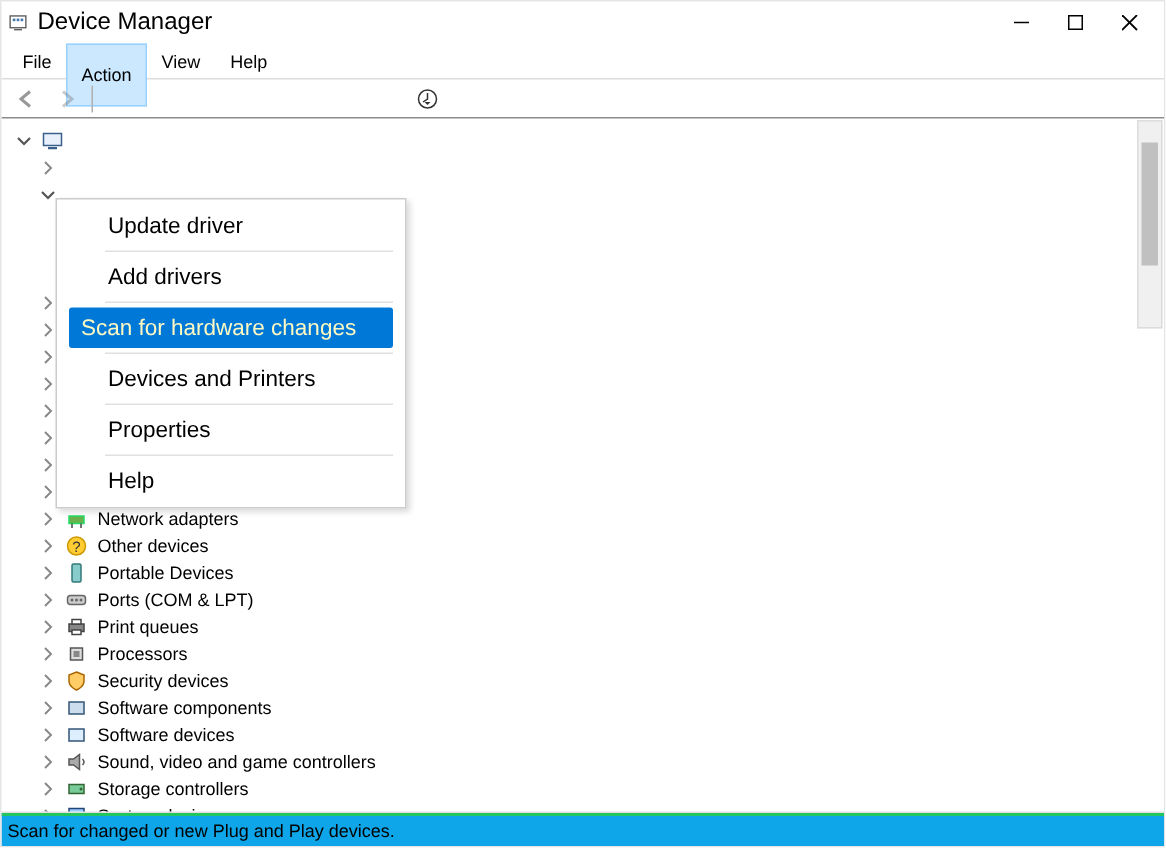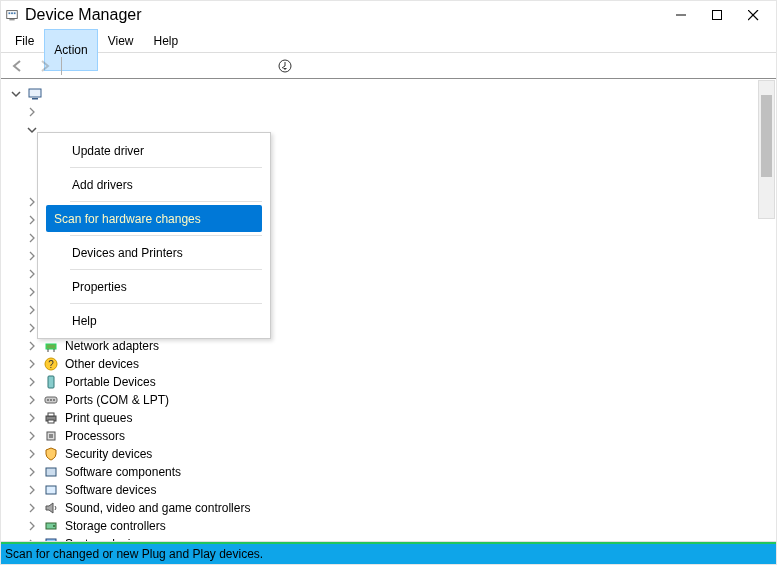--- a/index.html
+++ b/index.html
@@ -18,21 +18,21 @@
   .tool-btn { width: 22px; height: 22px; display: inline-flex; align-items: center; justify-content: center; opacity: 0.6;}
   .tool-sep { width: 1px; height: 18px; background: #b0b0b0; margin: 0 2px; }
   .main { flex: 1; display: flex; position: relative; min-height: 0;}
   .tree { flex: 1; overflow: hidden; padding-top: 6px; position: relative; }
   .tree-row { height: 18px; display: flex; align-items: center; padding-left: 8px; gap: 2px; white-space: nowrap; }
   .expander { width: 14px; height: 14px; display: inline-flex; align-items: center; justify-content: center; }
   .expander svg { display: block; }
   .dev-icon { width: 16px; height: 16px; display: inline-flex; align-items: center; justify-content: center; margin: 0 4px 0 2px; }
   .indent-1 { padding-left: 24px; }
   .dropdown { position: absolute; left: 36px; top: 53px; width: 234px; background: #fff; border: 1px solid #ccc; box-shadow: 2px 2px 4px rgba(0,0,0,0.15); z-index: 10; padding: 4px 0;}
-  .dd-item { height: 27px; display: flex; align-items: center; padding-left: 34px; font-size: 12px; position: relative;}
+  .dd-item { height: 27px; display: flex; align-items: center; padding-left: 34px; font-size: 15px; position: relative;}
   .dd-sep { height: 1px; background: #e0e0e0; margin: 3px 8px 3px 32px; }
   .dd-highlight { background: #0078d7; color: #fef9c3; margin: 0 8px 0 8px; border-radius: 2px; padding-left: 8px;}
   .scrollbar { position: absolute; right: 1px; top: 1px; width: 17px; height: 30%; background: #f0f0f0; border: 1px solid #dcdcdc;}
   .sb-thumb { position: absolute; top: 14px; left: 2px; right: 2px; height: 60%; background: #c0c0c0; }
   .statusbar { height: 22px; border-top: 2px solid #22c55e; background: #0ea5e9; display: flex; align-items: center; padding-left: 4px; font-size: 12px;}
   .bottom-divider {border-top:1px solid #e0e0e0; }
 </style>
 </head>
 <body>
 

